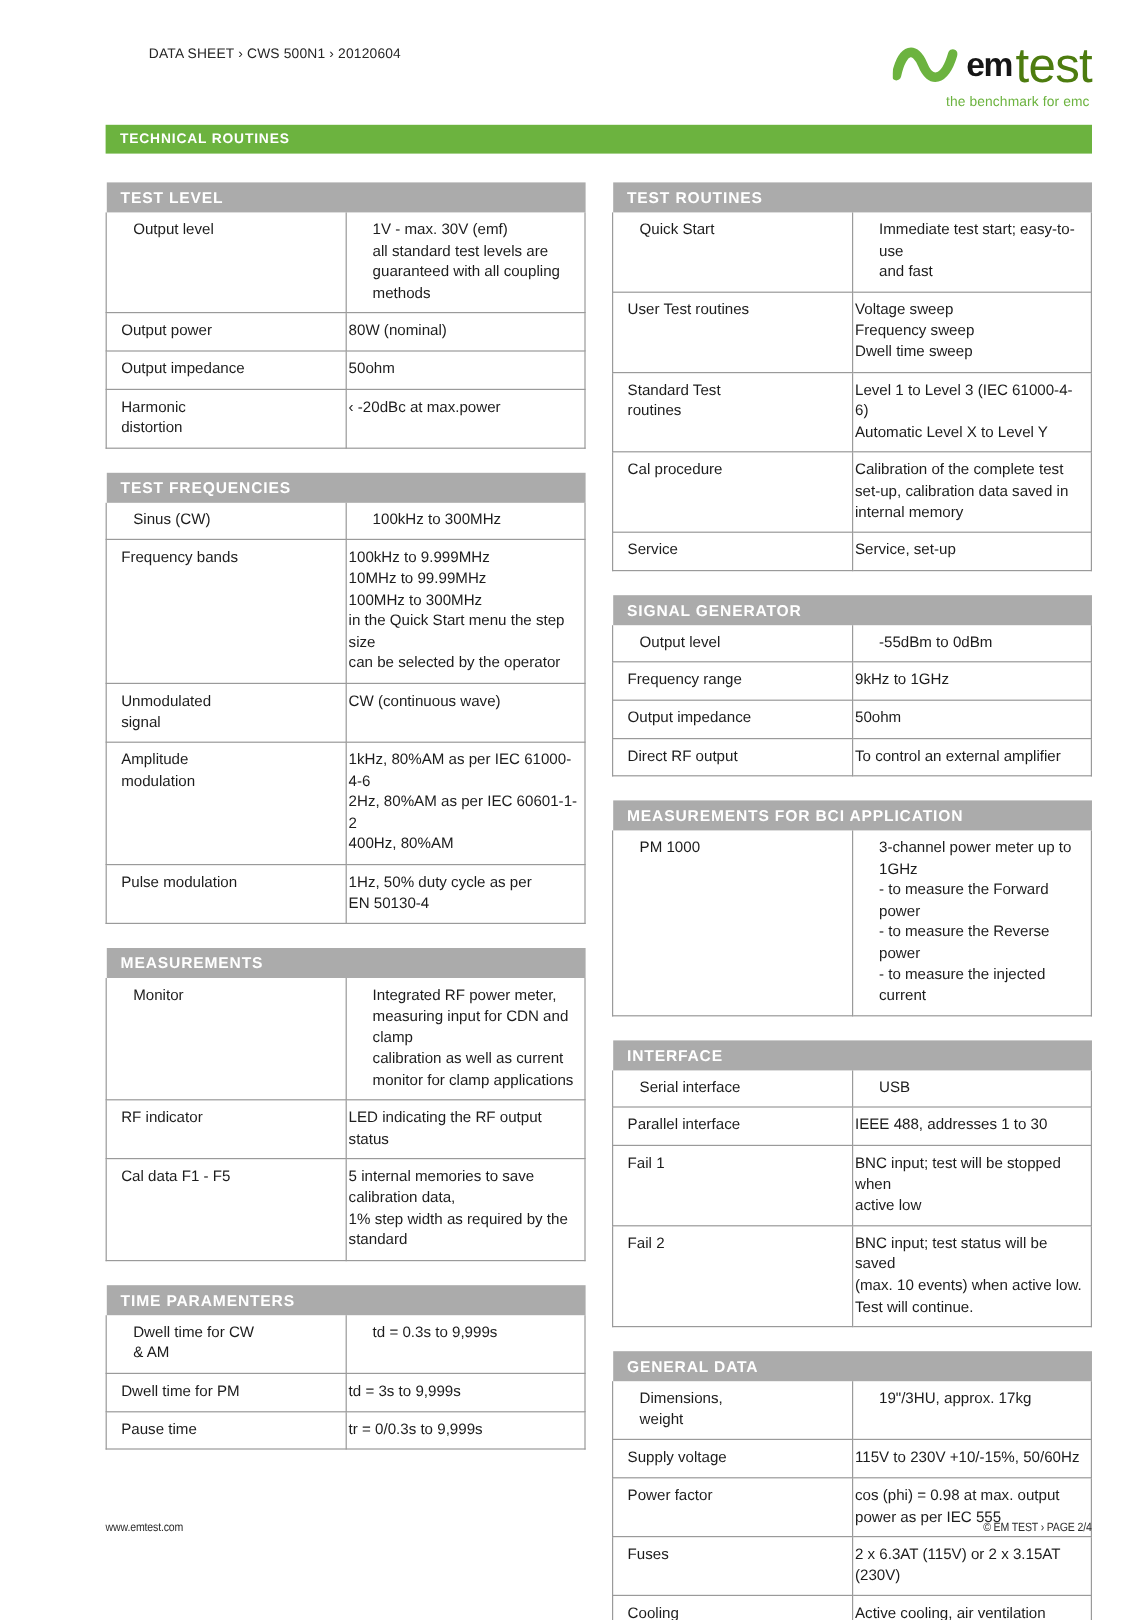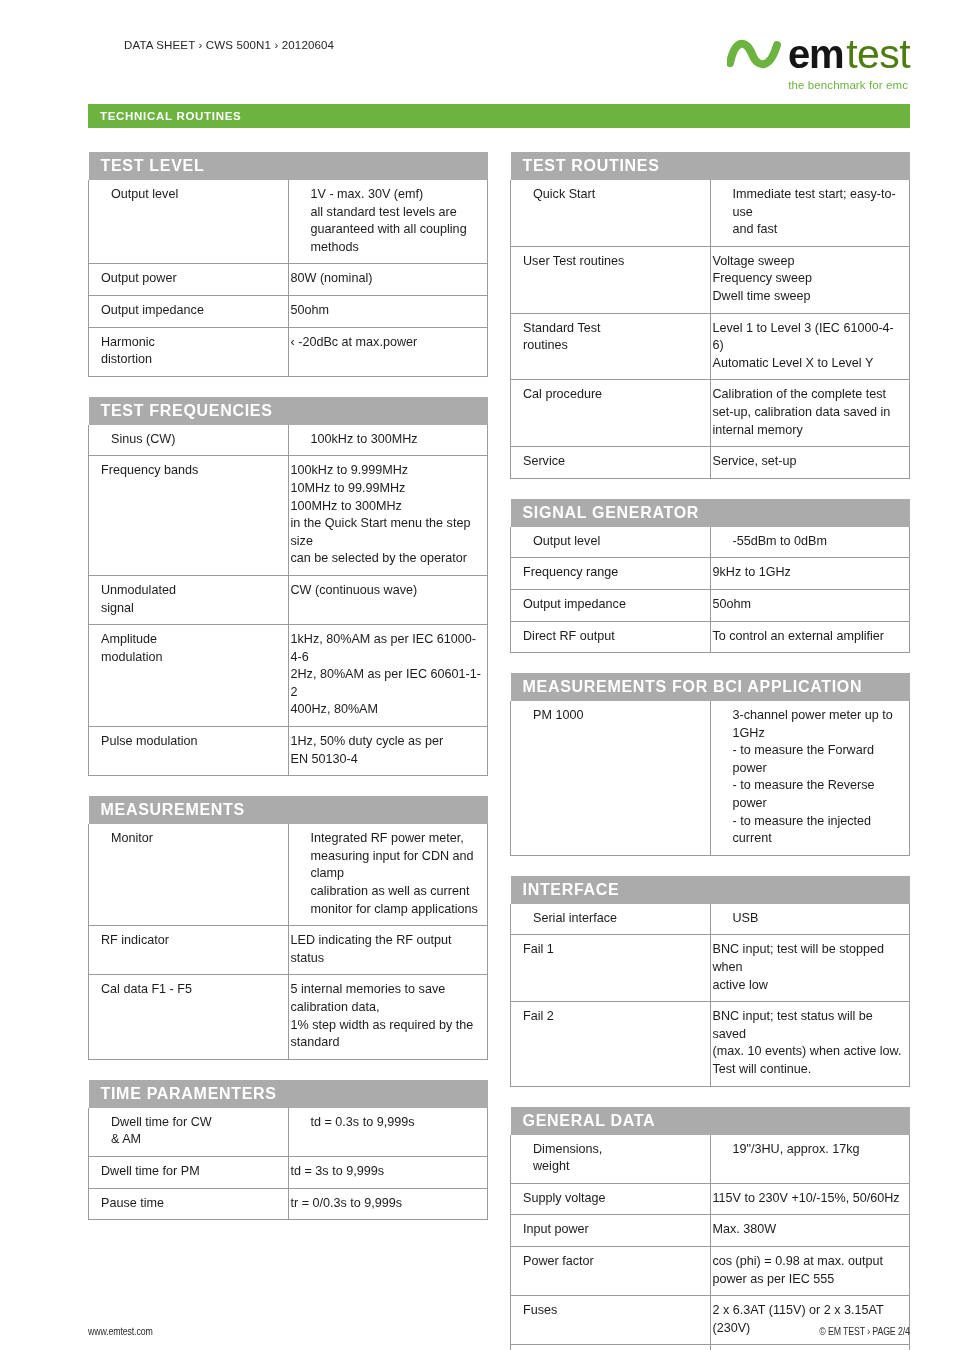--- a/index.html
+++ b/index.html
@@ -54,21 +54,21 @@
     justify-content: flex-end;
     height: 44px;
   }
   .logo-mark {
     width: 54px;
     height: 34px;
     margin-right: 7px;
     display: block;
   }
   .logo-em {
-    font-size: 40px;
+    font-size: 28px;
     font-weight: bold;
     color: #151515;
     letter-spacing: -1.2px;
     line-height: 40px;
   }
   .logo-test {
     font-size: 41px;
     font-weight: normal;
     color: #4d7c0f;
     letter-spacing: -0.6px;
@@ -115,21 +115,21 @@
   
   .spec-table {
     width: 100%;
     border-collapse: collapse;
     margin-bottom: 20px;
     table-layout: fixed;
   }
   .spec-table .tbl-head th {
     background: #ABABAB;
     color: #ffffff;
-    font-size: 16px;
+    font-size: 13px;
     font-weight: bold;
     letter-spacing: 0.7px;
     text-align: left;
     padding: 5px 0 5px 12px;
     height: 24px;
     border: none;
   }
   .spec-table td {
     border-bottom: 1px solid #9a9a9a;
     border-left: 1px solid #9a9a9a;
@@ -146,21 +146,21 @@
 
   
   .col-right .spec-table td.k { width: 152px; }
 
   .nowrap-lines { white-space: pre-line; }
 
   
   .footer {
     position: absolute;
     left: 88px;
-    top: 1326px;
+    top: 1268px;
     width: 822px;
     height: 16px;
   }
   .footer-left, .footer-right {
     position: absolute;
     top: 0;
     font-family: "Liberation Sans", sans-serif;
     font-size: 10px;
     color: #2b2b2b;
     letter-spacing: -0.15px;
@@ -393,20 +393,24 @@
             <tr class="tbl-head">
               <th colspan="2">INTERFACE</th>
             </tr>
           </thead>
           <tbody>
             <tr class="row-first">
               <td class="k nowrap-lines">Serial interface</td>
               <td class="v nowrap-lines">USB</td>
             </tr>
             <tr>
+              <td class="k nowrap-lines">Parallel interface</td>
+              <td class="v nowrap-lines">IEEE 488, addresses 1 to 30</td>
+            </tr>
+            <tr>
               <td class="k nowrap-lines">Fail 1</td>
               <td class="v nowrap-lines">BNC input; test will be stopped when
 active low</td>
             </tr>
             <tr>
               <td class="k nowrap-lines">Fail 2</td>
               <td class="v nowrap-lines">BNC input; test status will be saved
 (max. 10 events) when active low.
 Test will continue.</td>
             </tr>
@@ -422,24 +426,20 @@
             <tr class="row-first">
               <td class="k nowrap-lines">Dimensions,
 weight</td>
               <td class="v nowrap-lines">19"/3HU, approx. 17kg</td>
             </tr>
             <tr>
               <td class="k nowrap-lines">Supply voltage</td>
               <td class="v nowrap-lines">115V to 230V +10/-15%, 50/60Hz</td>
             </tr>
             <tr>
-              <td class="k nowrap-lines">Input power</td>
-              <td class="v nowrap-lines">Max. 380W</td>
-            </tr>
-            <tr>
               <td class="k nowrap-lines">Power factor</td>
               <td class="v nowrap-lines">cos (phi) = 0.98 at max. output
 power as per IEC 555</td>
             </tr>
             <tr>
               <td class="k nowrap-lines">Fuses</td>
               <td class="v nowrap-lines">2 x 6.3AT (115V) or 2 x 3.15AT
 (230V)</td>
             </tr>
             <tr>

